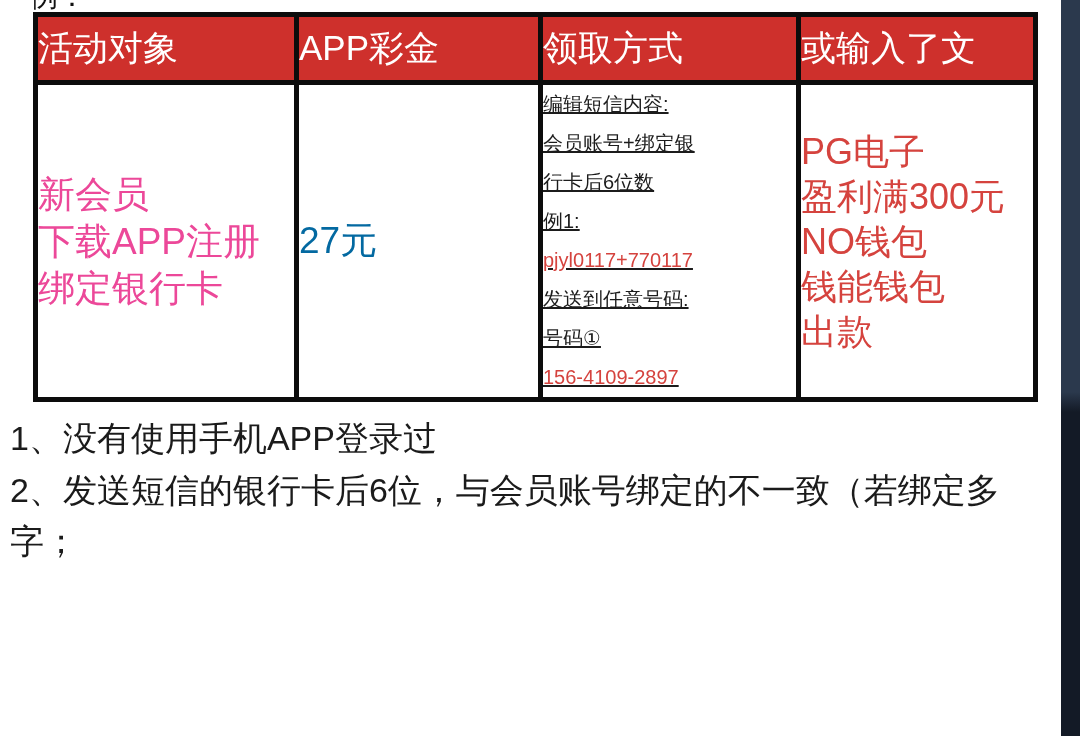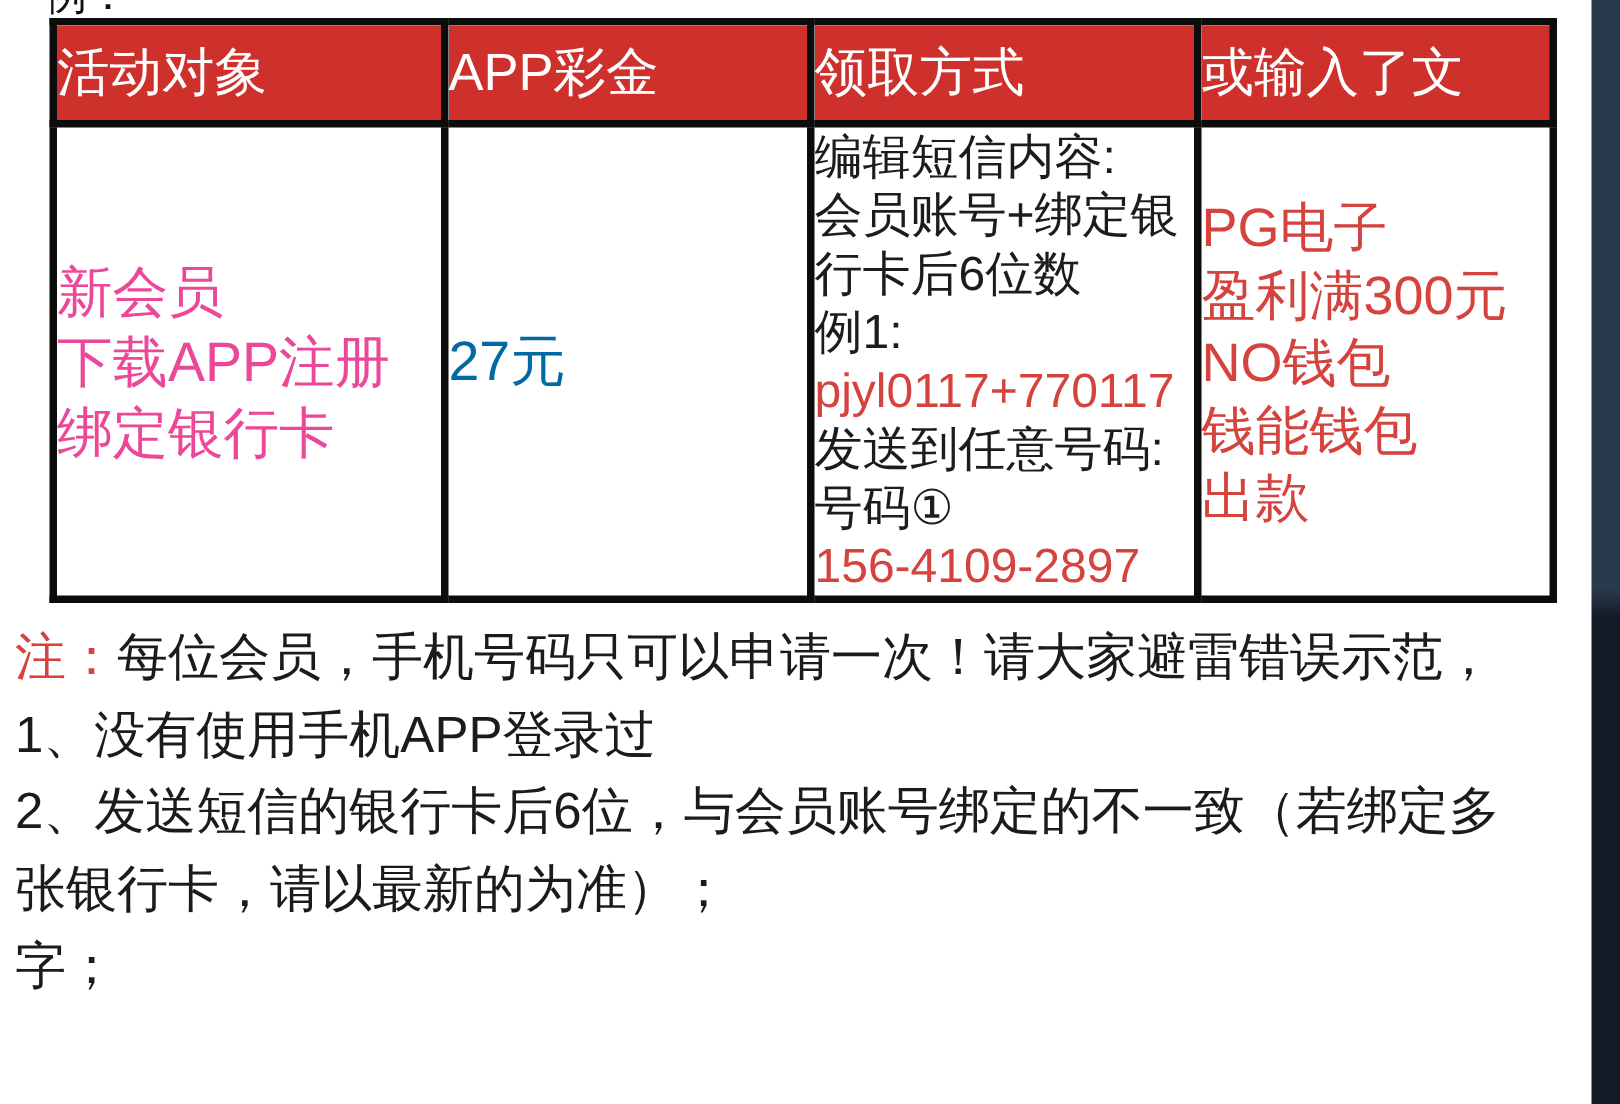--- a/index.html
+++ b/index.html
@@ -49,21 +49,21 @@
     background:#ce302c;
     color:#ffffff;
     font-weight:normal;
     font-size:35px;
     height:63px;
   }
   .promo-table td { height:305px; background:#ffffff; }
 
   .cell-activity { color:#ec4899; font-size:37px; line-height:47px; }
   .cell-bonus    { color:#0369a1; font-size:37px; }
-  .cell-claim    { font-size:32px; line-height:39px; color:#1c1c1c; }
+  .cell-claim    { font-size:20px; line-height:39px; color:#1c1c1c;text-decoration:underline; }
   .cell-claim .line { white-space:nowrap; }
   .cell-claim .red  { color:#d5433e; }
   .cell-withdraw { color:#d5433e; font-size:36px; line-height:45px; }
 
   
   .notes {
     position:absolute; left:10px; top:413px;
     width:1045px;
     font-size:34px; line-height:51.5px;
     color:#1b1b1b;
@@ -119,21 +119,17 @@
       <div class="line">盈利满300元</div>
       <div class="line">NO钱包</div>
       <div class="line">钱能钱包</div>
       <div class="line">出款</div>
     </td>
   </tr>
 </tbody>
   </table>
 
 <div class="notes">
-  <div class="note-line">
-    <span class="red-inline">注：</span><span>每位会员，手机号码只可以申请一次！请大家避雷错误示范，</span>
-  </div>
   <div class="note-line">1、没有使用手机APP登录过</div>
   <div class="note-line">2、发送短信的银行卡后6位，与会员账号绑定的不一致（若绑定多</div>
-  <div class="note-line">张银行卡，请以最新的为准）；</div>
   <div class="note-line">字；</div>
 
 </div>
 
 </body></html>

